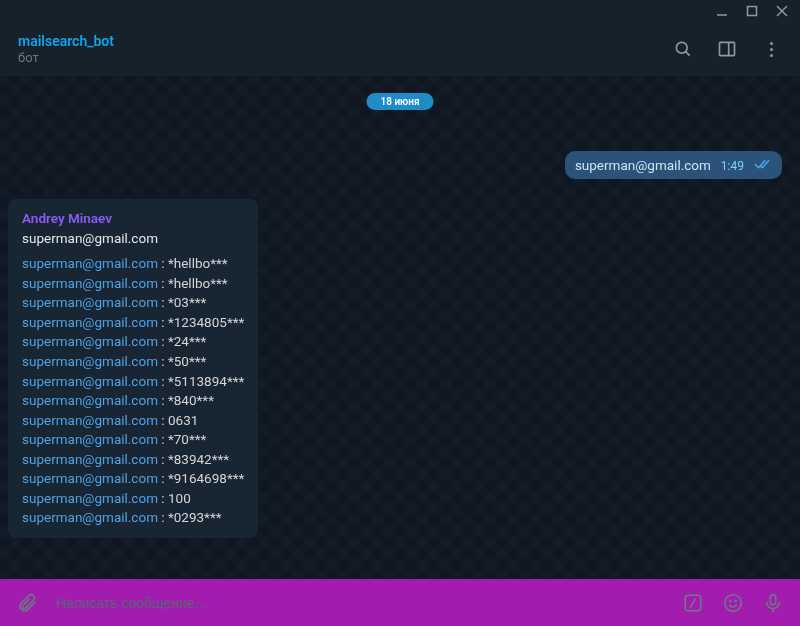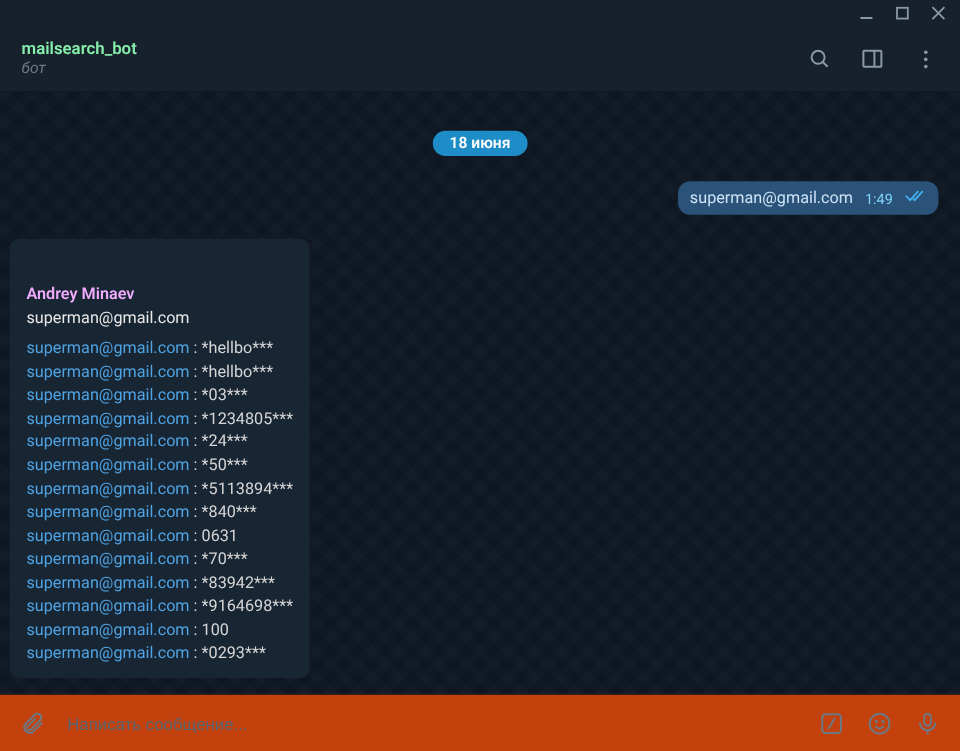--- a/index.html
+++ b/index.html
@@ -20,47 +20,47 @@
   .header {
     height: 55px;
     background: #17212b;
     display: flex;
     align-items: center;
     padding: 0 18px;
     justify-content: space-between;
     border-bottom: 1px solid #101921;
   }
   .header-left { display: flex; flex-direction: column; }
-  .header-title { font-size: 14px; font-weight: 600; color: #86efac; }
-  .header-sub { font-size: 13px; color: #6c7883; margin-top: 1px; font-style: italic; }
+  .header-title { font-size: 14px; font-weight: 600; color: #0ea5e9; }
+  .header-sub { font-size: 13px; color: #6c7883; margin-top: 1px; }
   .header-right { display: flex; align-items: center; gap: 22px; }
   .header-right .icon-btn { width: 22px; height: 22px; color: #8a9aa5; cursor: pointer; display: flex; align-items: center; justify-content: center; }
   .header-right svg { width: 20px; height: 20px; stroke: #8a9aa5; fill: none; stroke-width: 2; }
   .dots { display: flex; flex-direction: column; gap: 3px; align-items: center; justify-content: center; }
   .dots span { width: 3px; height: 3px; border-radius: 50%; background: #8a9aa5; }
   
   .chat-area {
     height: 501px;
     background-color: #0e1621;
     background-image:
       repeating-linear-gradient(45deg, rgba(255,255,255,0.012) 0 8px, transparent 8px 16px),
       repeating-linear-gradient(-45deg, rgba(255,255,255,0.012) 0 8px, transparent 8px 16px);
     position: relative;
     padding: 0 12px;
     overflow: hidden;
   }
   
   .date-chip {
     position: absolute;
-    top: 32px;
+    top: 16px;
     left: 50%;
     transform: translateX(-50%);
     background: #1e8dc7;
     color: #fff;
-    font-size: 13px;
+    font-size: 10px;
     font-weight: 600;
     padding: 3px 14px;
     border-radius: 12px;
   }
   
   .msg-out {
     position: absolute;
     right: 18px;
     top: 74px;
     background: #2b5278;
@@ -80,30 +80,30 @@
     position: absolute;
     left: 8px;
     top: 122px;
     background: #182533;
     border-radius: 8px;
     padding: 10px 14px;
     font-size: 13.5px;
     line-height: 1.45;
     max-width: 340px;
   }
-  .forward-name { color: #f0abfc; font-weight: 600; font-size: 13.5px; margin-top: 27px;}
+  .forward-name { color: #8b5cf6; font-weight: 600; font-size: 13.5px;}
   .forward-sub { color: #e8e8e8; margin-bottom: 6px; font-size: 13.5px;}
   .leak-row { white-space: nowrap; }
   .leak-row .email { color: #4fa3e3; }
   .leak-row .sep { color: #d6d6d6; }
   .leak-row .pw { color: #d6d6d6; }
   
   .input-bar {
     height: 48px;
-    background: #c2410c;
+    background: #a21caf;
     display: flex;
     align-items: center;
     padding: 0 16px;
     gap: 18px;
     border-top: 1px solid #101921;
   }
   .input-bar .ib-icon { width: 22px; height: 22px; color: #6c7883; display: flex; align-items: center; justify-content: center; cursor: pointer; }
   .input-bar .ib-icon svg { width: 22px; height: 22px; stroke: #6c7883; fill: none; stroke-width: 1.8; }
   .input-bar .msg-input {
     flex: 1;

